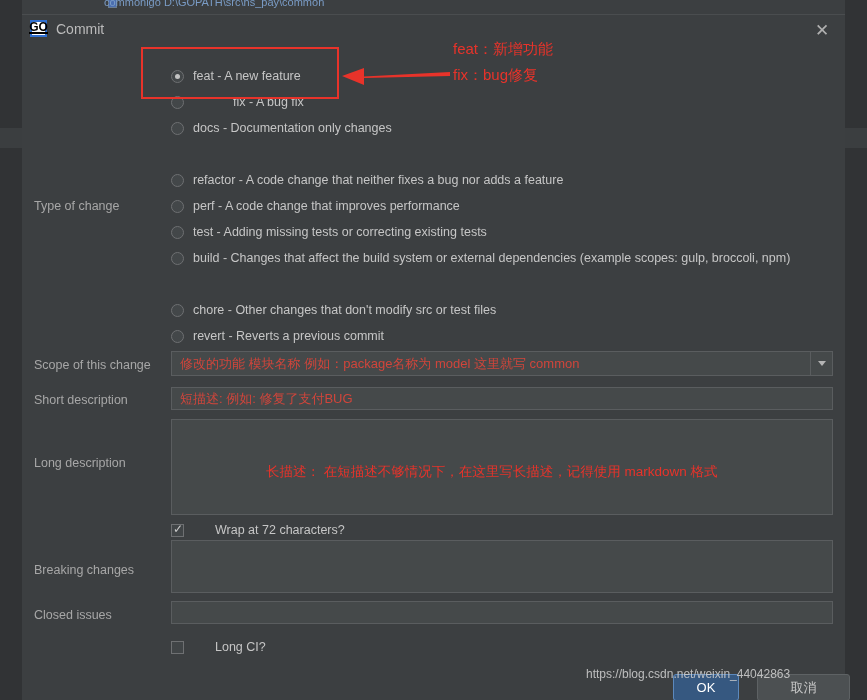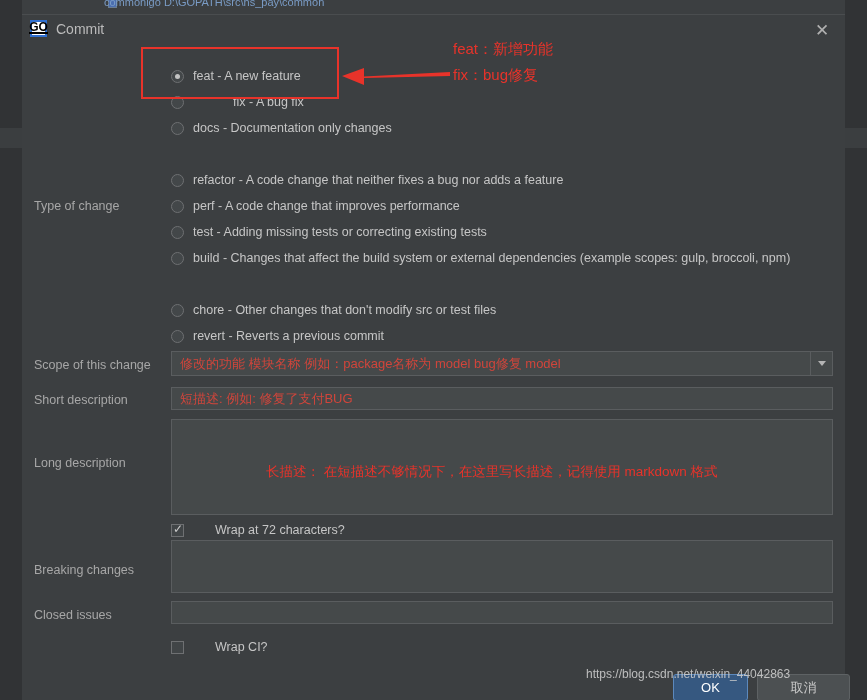--- a/index.html
+++ b/index.html
@@ -296,21 +296,21 @@
       <span class="radio"></span>
       <span class="radio-label">chore - Other changes that don't modify src or test files</span>
     </div>
     <div class="radio-row" style="top:311px;">
       <span class="radio"></span>
       <span class="radio-label">revert - Reverts a previous commit</span>
     </div>
 
     <div class="flabel" style="left:12px; top:343px;">Scope of this change</div>
     <div class="input" style="left:149px; top:336px; width:662px; height:25px; padding-right:26px;">
-      <span>修改的功能 模块名称 例如：package名称为 model  bug修复 model</span>
+      <span>修改的功能 模块名称 例如：package名称为 model  这里就写 common</span>
       <span class="combo-arrow">
           <i></i>
         </span>
     </div>
 
     <div class="flabel" style="left:12px; top:378px;">Short description</div>
     <div class="input" style="left:149px; top:372px; width:662px; height:23px;">
       <span>短描述: 例如: 修复了支付BUG</span>
     </div>
 
@@ -329,24 +329,24 @@
       <div class="ta-text" style="left:8px; top:6px;"></div>
     </div>
 
     <div class="flabel" style="left:12px; top:593px;">Closed issues</div>
     <div class="input plain" style="left:149px; top:586px; width:662px; height:23px;">
       <span></span>
     </div>
 
     <div class="cbrow" style="left:149px; top:625px;">
       <span class="cbox"></span>
-      <span class="cb-label">Wrap CI?</span>
-    </div>
-
-    <div class="btn btn-ok" style="left:651px; top:659px; width:75px;">
+      <span class="cb-label">Long CI?</span>
+    </div>
+
+    <div class="btn btn-ok" style="left:651px; top:659px; width:66px;">
       <span>OK</span>
     </div>
     <div class="btn btn-cancel" style="left:735px; top:659px; width:93px;">
       <span>取消</span>
     </div>
 
   </div>
 
   <div class="ann-box" style="left:141px; top:47px; width:198px; height:52px;"></div>
 

